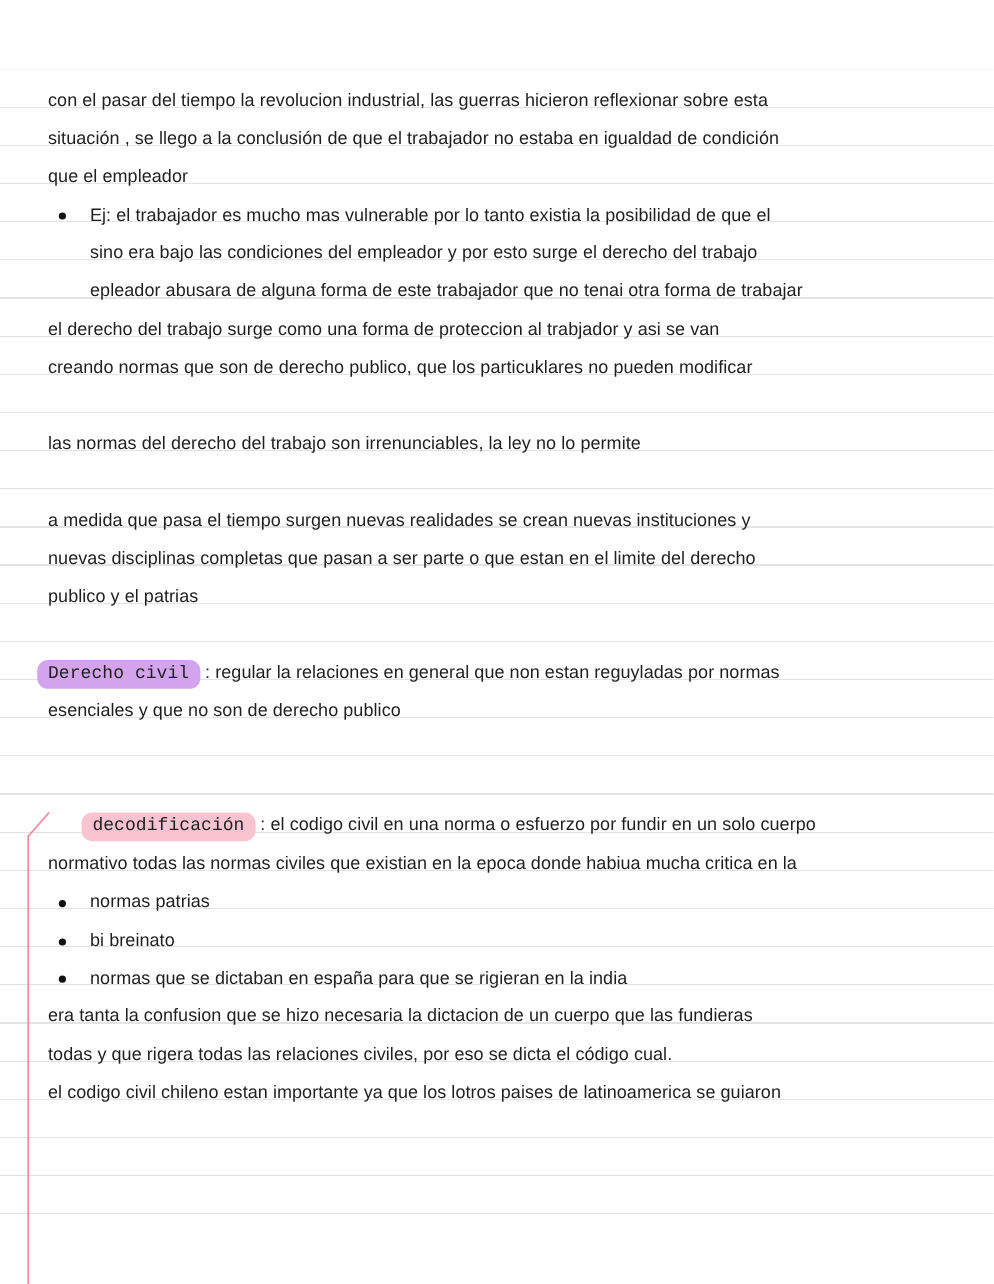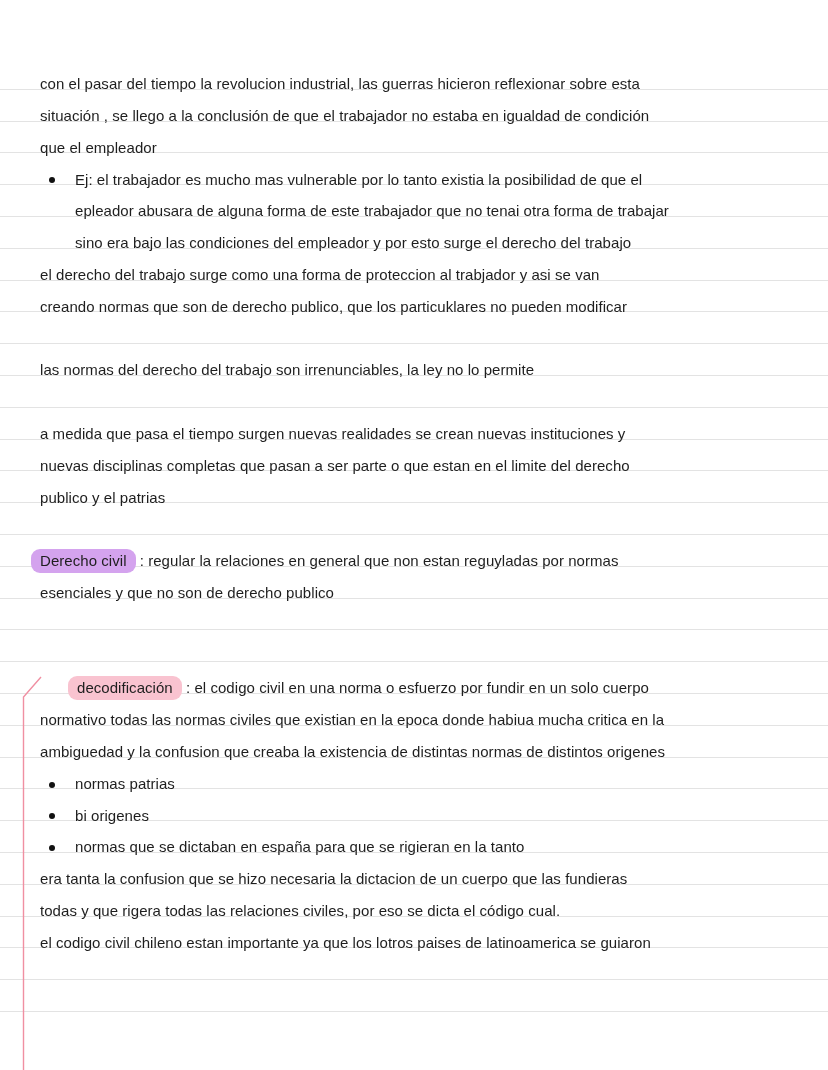--- a/index.html
+++ b/index.html
@@ -46,60 +46,60 @@
     position:absolute;
     left:49px;top:50%;
     width:6px;height:6px;margin-top:-2px;
     border-radius:50%;
     background:#111;
   }
   .hl{
     border-radius:9px;
     padding:3px 9px 4px 9px;
     margin-left:-9px;
+    font-family:Liberation Mono, monospace;
   }
   .hl-purple{background:var(--hl-purple);}
   .hl-pink{background:var(--hl-pink);margin-left:28px;}
   .annot{
     position:absolute;inset:0;width:828px;height:1070px;
     pointer-events:none;
   }
 </style>
 </head>
 <body>
 
 <div class="page">
   <div class="rules"></div>
 
   <div class="lines" id="lines">
       <div class="row"><span>con el pasar del tiempo la revolucion industrial, las guerras hicieron reflexionar sobre esta</span></div>
       <div class="row"><span>situación , se llego a la conclusión de que el trabajador no estaba en igualdad de condición</span></div>
       <div class="row"><span>que el empleador</span></div>
       <div class="row bullet"><span class="dot"></span><span>Ej: el trabajador es mucho mas vulnerable por lo tanto existia la posibilidad de que el</span></div>
+      <div class="row indent"><span>sino era bajo las condiciones del empleador y por esto surge el derecho del trabajo</span></div>
       <div class="row indent"><span>epleador abusara de alguna forma de este trabajador que no tenai otra forma de trabajar</span></div>
-      <div class="row indent"><span>sino era bajo las condiciones del empleador y por esto surge el derecho del trabajo</span></div>
       <div class="row"><span>el derecho del trabajo surge como una forma de proteccion al trabjador y asi se van</span></div>
       <div class="row"><span>creando normas que son de derecho publico, que los particuklares no pueden modificar</span></div>
       <div class="row"></div>
       <div class="row"><span>las normas del derecho del trabajo son irrenunciables, la ley no lo permite</span></div>
       <div class="row"></div>
       <div class="row"><span>a medida que pasa el tiempo surgen nuevas realidades se crean nuevas instituciones y</span></div>
       <div class="row"><span>nuevas disciplinas completas que pasan a ser parte o que estan en el limite del derecho</span></div>
       <div class="row"><span>publico y el patrias</span></div>
       <div class="row"></div>
       <div class="row"><span class="hl hl-purple">Derecho civil</span><span> : regular la relaciones en general que non estan reguyladas por normas</span></div>
       <div class="row"><span>esenciales y que no son de derecho publico</span></div>
       <div class="row"></div>
       <div class="row"></div>
       <div class="row"><span class="hl hl-pink">decodificación</span><span> : el codigo civil en una norma o esfuerzo por fundir en un solo cuerpo</span></div>
       <div class="row"><span>normativo todas las normas civiles que existian en la epoca donde habiua mucha critica en la</span></div>
-      <div class="row"><span>ambiguedad y la confusion que creaba la existencia de distintas normas de distintos origenes</span></div>
       <div class="row bullet"><span class="dot"></span><span>normas patrias</span></div>
-      <div class="row bullet"><span class="dot"></span><span>bi origenes</span></div>
-      <div class="row bullet"><span class="dot"></span><span>normas que se dictaban en españa para que se rigieran en la tanto</span></div>
+      <div class="row bullet"><span class="dot"></span><span>bi breinato</span></div>
+      <div class="row bullet"><span class="dot"></span><span>normas que se dictaban en españa para que se rigieran en la india</span></div>
       <div class="row"><span>era tanta la confusion que se hizo necesaria la dictacion de un cuerpo que las fundieras</span></div>
       <div class="row"><span>todas y que rigera todas las relaciones civiles, por eso se dicta el código cual.</span></div>
       <div class="row"><span>el codigo civil chileno estan importante ya que los lotros paises de latinoamerica se guiaron</span></div>
     </div>
 
   <svg class="annot" viewBox="0 0 828 1070" xmlns="http://www.w3.org/2000/svg">
     <polyline id="margin-line" points="41,677 23.5,697 23.5,1070" fill="none" stroke-width="1.4" stroke="#f08fa2"></polyline>
   </svg>
 </div>
 

